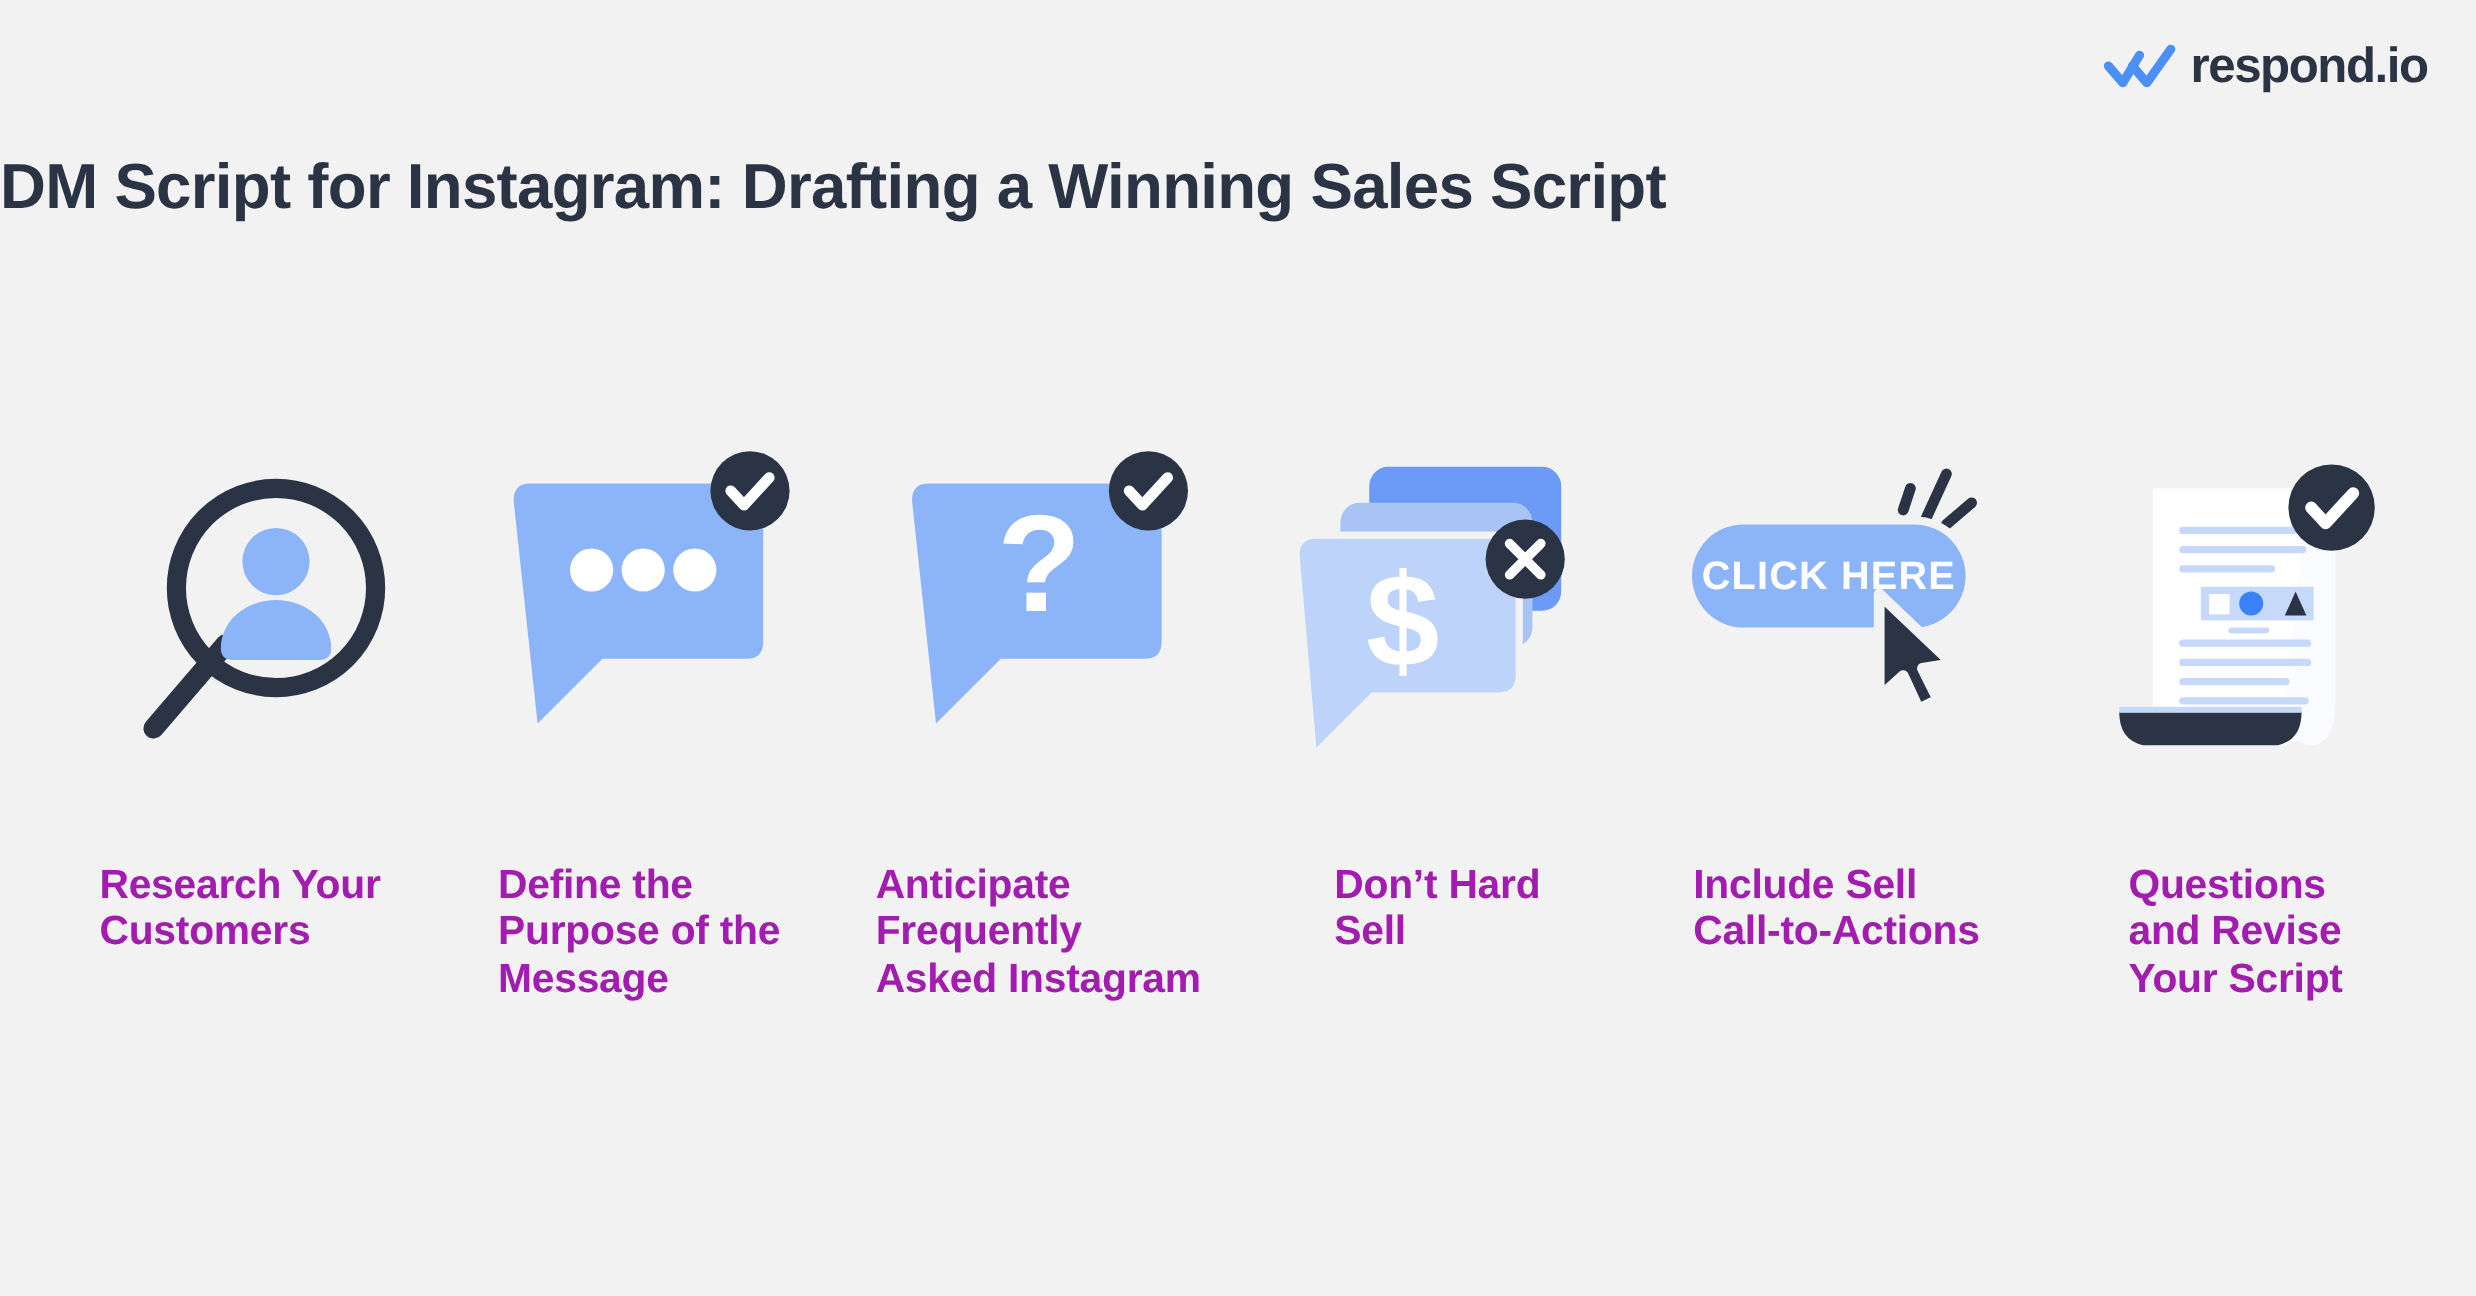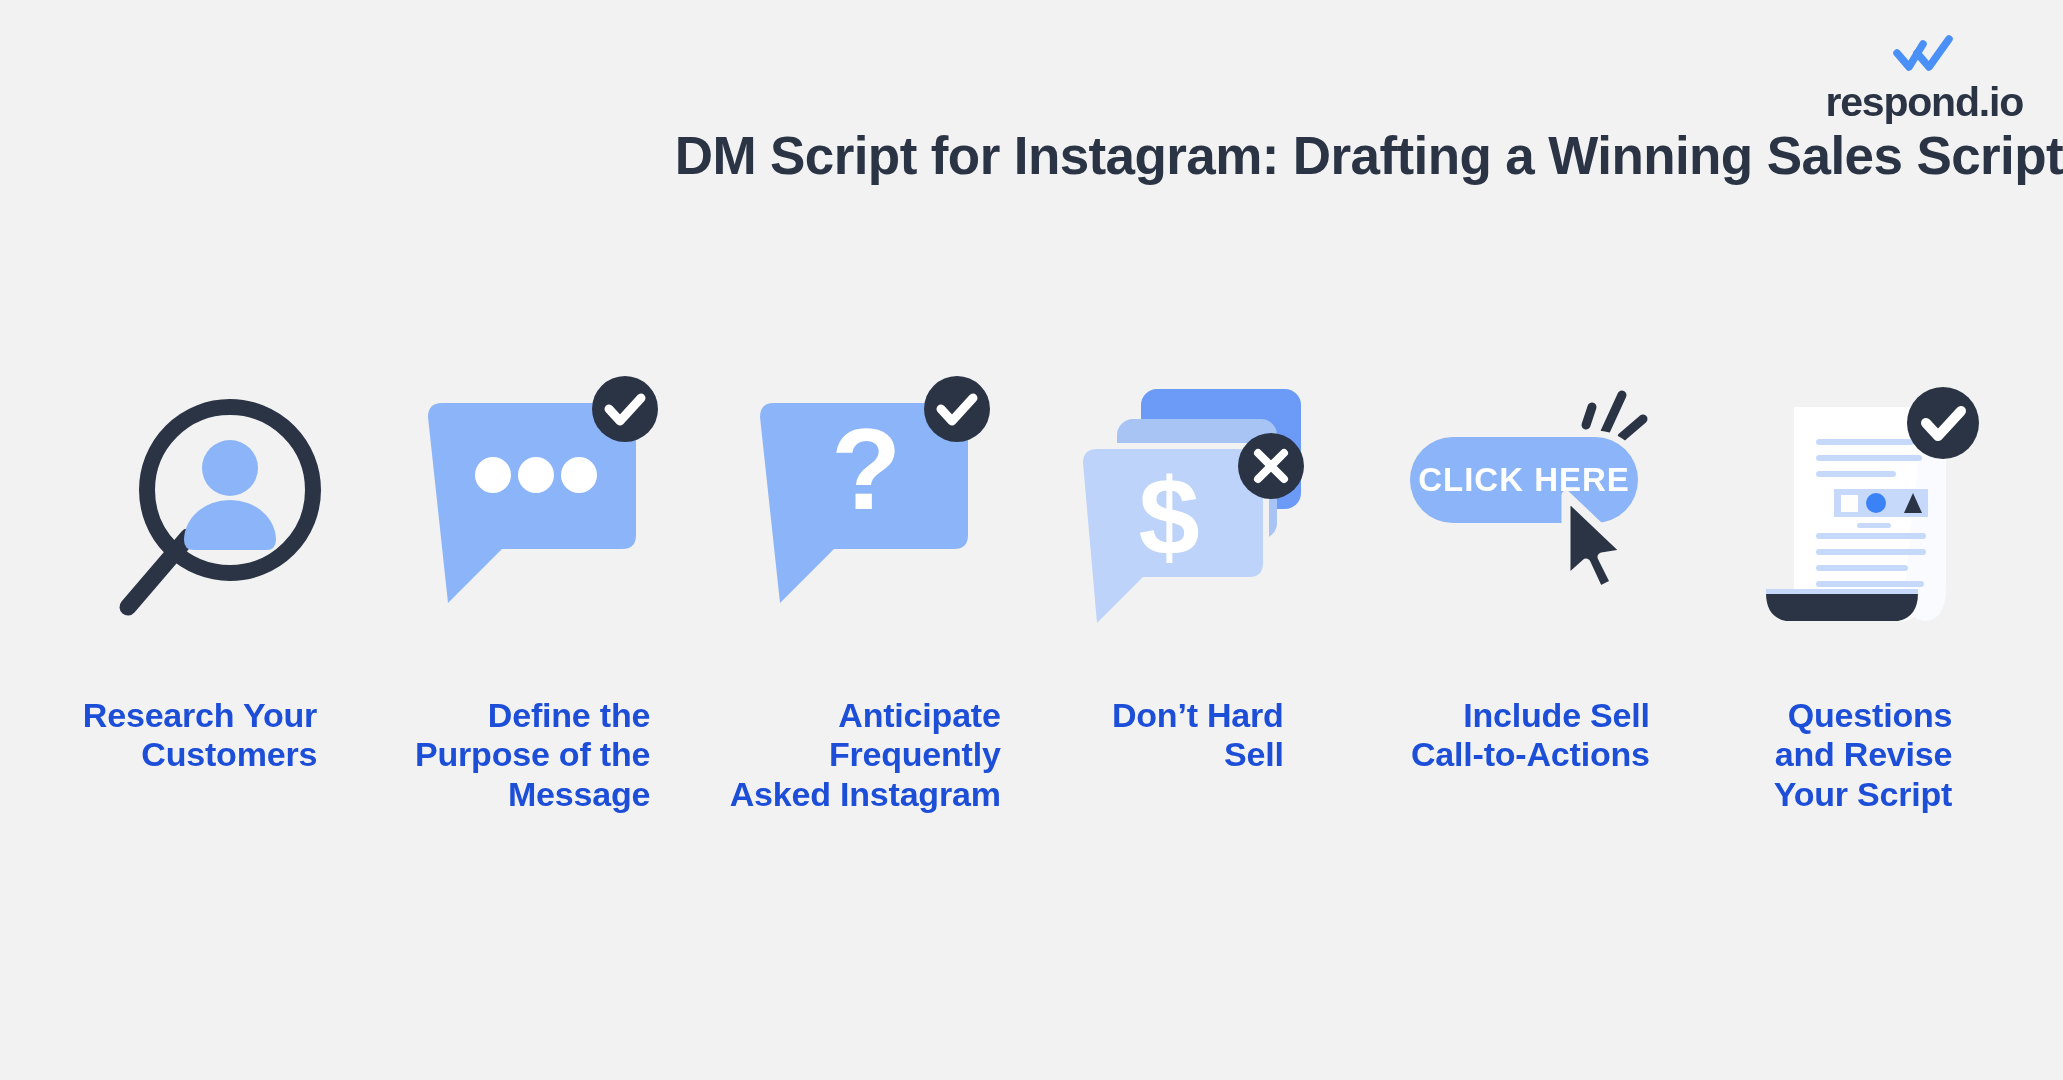--- a/index.html
+++ b/index.html
@@ -7,48 +7,48 @@
   body {
     background:#F2F2F2;
     font-family:"Liberation Sans", sans-serif;
     position:relative;
     overflow:hidden;
   }
 
   
   .logo {
     position:absolute; top:34px; right:40px;
-    display:flex; align-items:center; gap:10px;flex-direction:column;
+    display:flex; align-items:center; gap:10px;
   }
   .logo-mark { width:62px; height:38px; display:block; }
   .logo-text {
     font-size:41px; font-weight:bold; color:#2B3445;
     letter-spacing:-1.2px; line-height:1;
   }
 
   
   .title {
     position:absolute; top:125px; left:0; width:100%;
-    text-align:right;
+    text-align:left;
     font-size:53px; font-weight:bold; color:#2B3445;
     letter-spacing:-0.6px;
   }
 
   
   .steps {
     position:absolute; top:380px; left:40px; right:40px;
     display:flex; justify-content:space-between; align-items:flex-start;
   }
   .step { width:320px; display:flex; flex-direction:column; align-items:center; }
   .art { height:260px; width:100%; display:flex; align-items:center; justify-content:center; position:relative; }
   .art svg { display:block; overflow:visible; }
   .caption {
-    margin-top:56px;
-    text-align:right;
-    font-size:34px; font-weight:bold; color:#1d4ed8;
+    margin-top:78px;
+    text-align:left;
+    font-size:34px; font-weight:bold; color:#a21caf;
     line-height:1.16; letter-spacing:-0.2px;
   }
 </style>
 </head>
 <body>
 
 <div class="logo">
   <svg class="logo-mark" viewBox="0 0 62 38">
     <path d="M4 19 L16 33 L30 10" fill="none" stroke="#4A90F7" stroke-width="7.5" stroke-linecap="round" stroke-linejoin="round"></path>
     <path d="M24 19 L36 33 L56 5" fill="none" stroke="#4A90F7" stroke-width="7.5" stroke-linecap="round" stroke-linejoin="round"></path>

